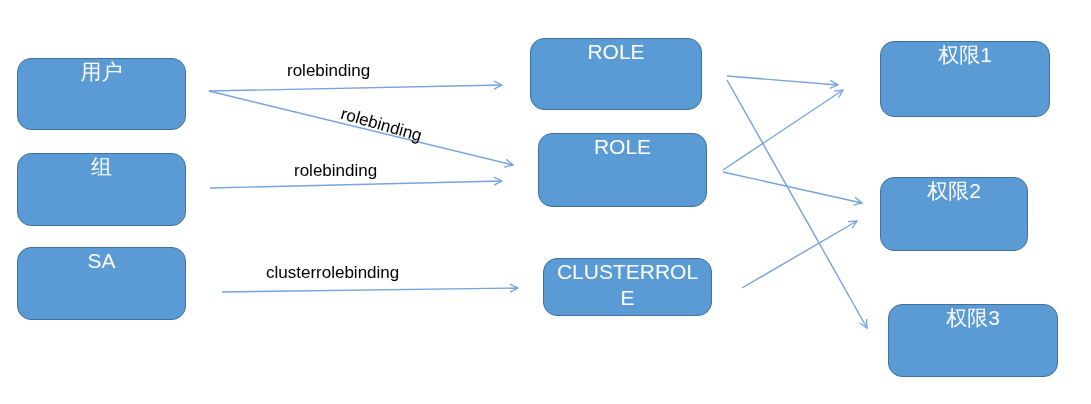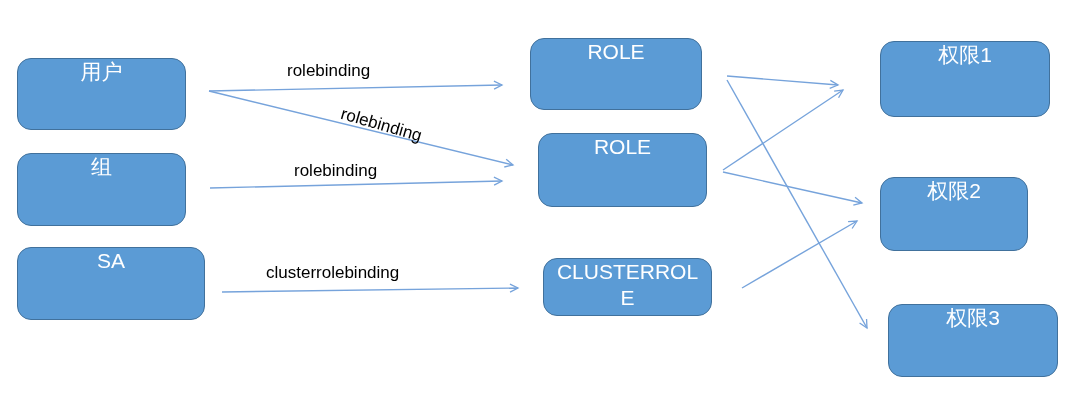--- a/index.html
+++ b/index.html
@@ -42,21 +42,21 @@
     font-size: 17px;
     white-space: nowrap;
   }
   .edge-label.rotated {
     transform: rotate(16deg);
     transform-origin: left top;
   }
   
   .n-user        { left: 17px;  top: 58px;  width: 169px; height: 72px; }
   .n-group       { left: 17px;  top: 153px; width: 169px; height: 73px; }
-  .n-sa          { left: 17px;  top: 247px; width: 188px; height: 73px; }
+  .n-sa          { left: 17px;  top: 247px; width: 169px; height: 73px; }
   .n-role1       { left: 530px; top: 38px;  width: 172px; height: 72px; }
   .n-role2       { left: 538px; top: 133px; width: 169px; height: 74px; }
   .n-clusterrole { left: 543px; top: 258px; width: 169px; height: 58px; }
   .n-perm1       { left: 880px; top: 41px;  width: 170px; height: 76px; }
   .n-perm2       { left: 880px; top: 177px; width: 148px; height: 74px; }
   .n-perm3       { left: 888px; top: 304px; width: 170px; height: 73px; }
   
   .el-user-role1  { left: 287px; top: 61px;  }
   .el-user-role2  { left: 344px; top: 104px; }
   .el-group-role2 { left: 294px; top: 161px; }

